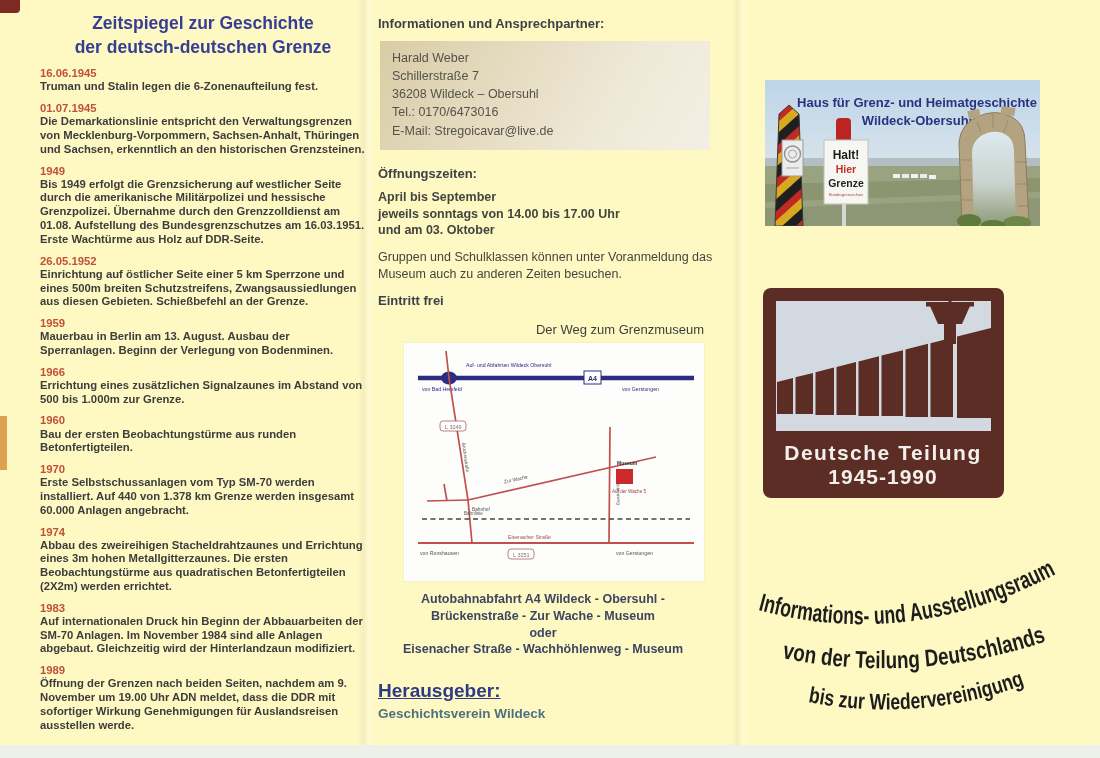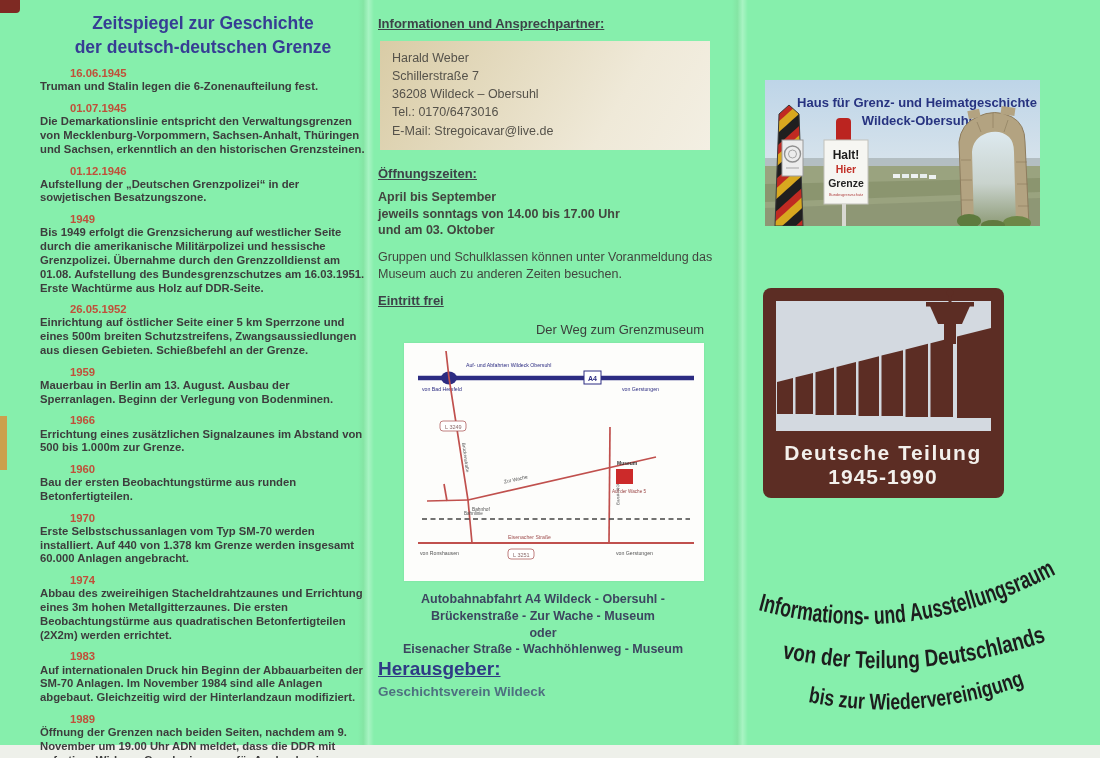--- a/index.html
+++ b/index.html
@@ -1,47 +1,47 @@
 <!DOCTYPE html>
 <html><head>
 <meta charset="utf-8">
 <style>
   html,body{margin:0;padding:0;}
   body{font-family:"Liberation Sans",sans-serif;}
-  .page{position:relative;width:1100px;height:758px;background:#86efac;overflow:hidden;}
+  .page{position:relative;width:1100px;height:758px;background:#fef9c3;overflow:hidden;}
 
   
   .corner-mark{position:absolute;left:0;top:0;width:20px;height:13px;background:#7e2a23;border-bottom-right-radius:4px;}
   .edge-streak{position:absolute;left:0;top:416px;width:7px;height:54px;background:#d8923c;opacity:.85;}
   .bottom-strip{position:absolute;left:0;top:745px;width:1100px;height:13px;background:#eef0ea;}
   .crease{position:absolute;top:0;bottom:13px;width:16px;
     background:linear-gradient(90deg,rgba(0,0,0,0),rgba(110,110,70,.08),rgba(255,255,255,.28),rgba(0,0,0,0));}
   .crease.c1{left:358px;} .crease.c2{left:732px;}
 
   
   .left-col{position:absolute;left:40px;top:12px;width:326px;}
   .lc-title{font-size:17.5px;font-weight:bold;color:#363d94;text-align:center;line-height:1.35;margin-bottom:6px;}
   .entry{margin-top:7px;}
-  .entry .date{color:#c0503a;font-weight:bold;font-size:11.3px;line-height:1.25;margin-left:30px;}
+  .entry .date{color:#c0503a;font-weight:bold;font-size:11.3px;line-height:1.25;}
   .entry .etext{color:#3d3d3d;font-weight:bold;font-size:11.3px;line-height:1.22;}
 
   
   .mid-col{position:absolute;left:378px;top:16px;width:354px;color:#3d4248;}
-  .uhead{font-size:13px;font-weight:bold;text-decoration:underline;color:#3d4248;}
+  .uhead{font-size:13px;font-weight:bold;color:#3d4248;}
   .contact-card{margin:10px 0 0 2px;width:296px;padding:8px 22px 10px 12px;
      background:linear-gradient(120deg,#d9cca6,#efe9d8 70%,#f3efe3);
      color:#55524a;font-size:12.5px;line-height:1.45;}
   .oz{margin-top:16px;}
   .hours{margin-top:8px;font-size:12.5px;line-height:1.35;color:#43453f;font-weight:bold;}
   .groups{margin-top:10px;font-size:12.5px;line-height:1.3;color:#43453f;width:340px;}
   .eintritt{margin-top:11px;}
   .map-title{margin-top:14px;text-align:right;width:300px;margin-left:26px;font-size:13px;color:#3c403c;}
   .map-box{margin-top:6px;margin-left:26px;width:300px;height:238px;background:#fdfdfb;box-shadow:0 0 2px rgba(0,0,0,.08);}
   .directions{margin-top:10px;text-align:center;width:330px;font-weight:bold;font-size:12.5px;line-height:1.35;color:#3d4660;}
-  .pub-head{font-size:19px;font-weight:bold;text-decoration:underline;color:#2f3a85;}
+  .pub-head{margin-top:22px;font-size:19px;font-weight:bold;text-decoration:underline;color:#2f3a85;}
   .pub-name{margin-top:4px;font-size:13.5px;font-weight:bold;color:#4e7080;}
 
   
   .banner-svg{position:absolute;left:765px;top:80px;}
   .brown-svg{position:absolute;left:763px;top:288px;}
   .wordart-svg{position:absolute;left:752px;top:540px;}
   svg{font-family:"Liberation Sans",sans-serif;}
   svg text{user-select:none;}
 </style>
 </head>
@@ -60,24 +60,20 @@
       <div>Zeitspiegel zur Geschichte</div>
       <div>der deutsch-deutschen Grenze</div>
     </div>
     <div class="entry">
       <div class="date">16.06.1945</div>
       <div class="etext">Truman und Stalin legen die 6-Zonenaufteilung fest.</div>
     </div>
     <div class="entry">
       <div class="date">01.07.1945</div>
       <div class="etext">Die Demarkationslinie entspricht den Verwaltungsgrenzen von Mecklenburg-Vorpommern, Sachsen-Anhalt, Thüringen und Sachsen, erkenntlich an den historischen Grenzsteinen.</div>
-    </div>
-    <div class="entry">
-      <div class="date">01.12.1946</div>
-      <div class="etext">Aufstellung der „Deutschen Grenzpolizei“ in der sowjetischen Besatzungszone.</div>
     </div>
     <div class="entry">
       <div class="date">1949</div>
       <div class="etext">Bis 1949 erfolgt die Grenzsicherung auf westlicher Seite durch die amerikanische Militärpolizei und hessische Grenzpolizei. Übernahme durch den Grenzzolldienst am 01.08. Aufstellung des Bundesgrenzschutzes am 16.03.1951. Erste Wachtürme aus Holz auf DDR-Seite.</div>
     </div>
     <div class="entry">
       <div class="date">26.05.1952</div>
       <div class="etext">Einrichtung auf östlicher Seite einer 5 km Sperrzone und eines 500m breiten Schutzstreifens, Zwangsaussiedlungen aus diesen Gebieten. Schießbefehl an der Grenze.</div>
     </div>
     <div class="entry">

